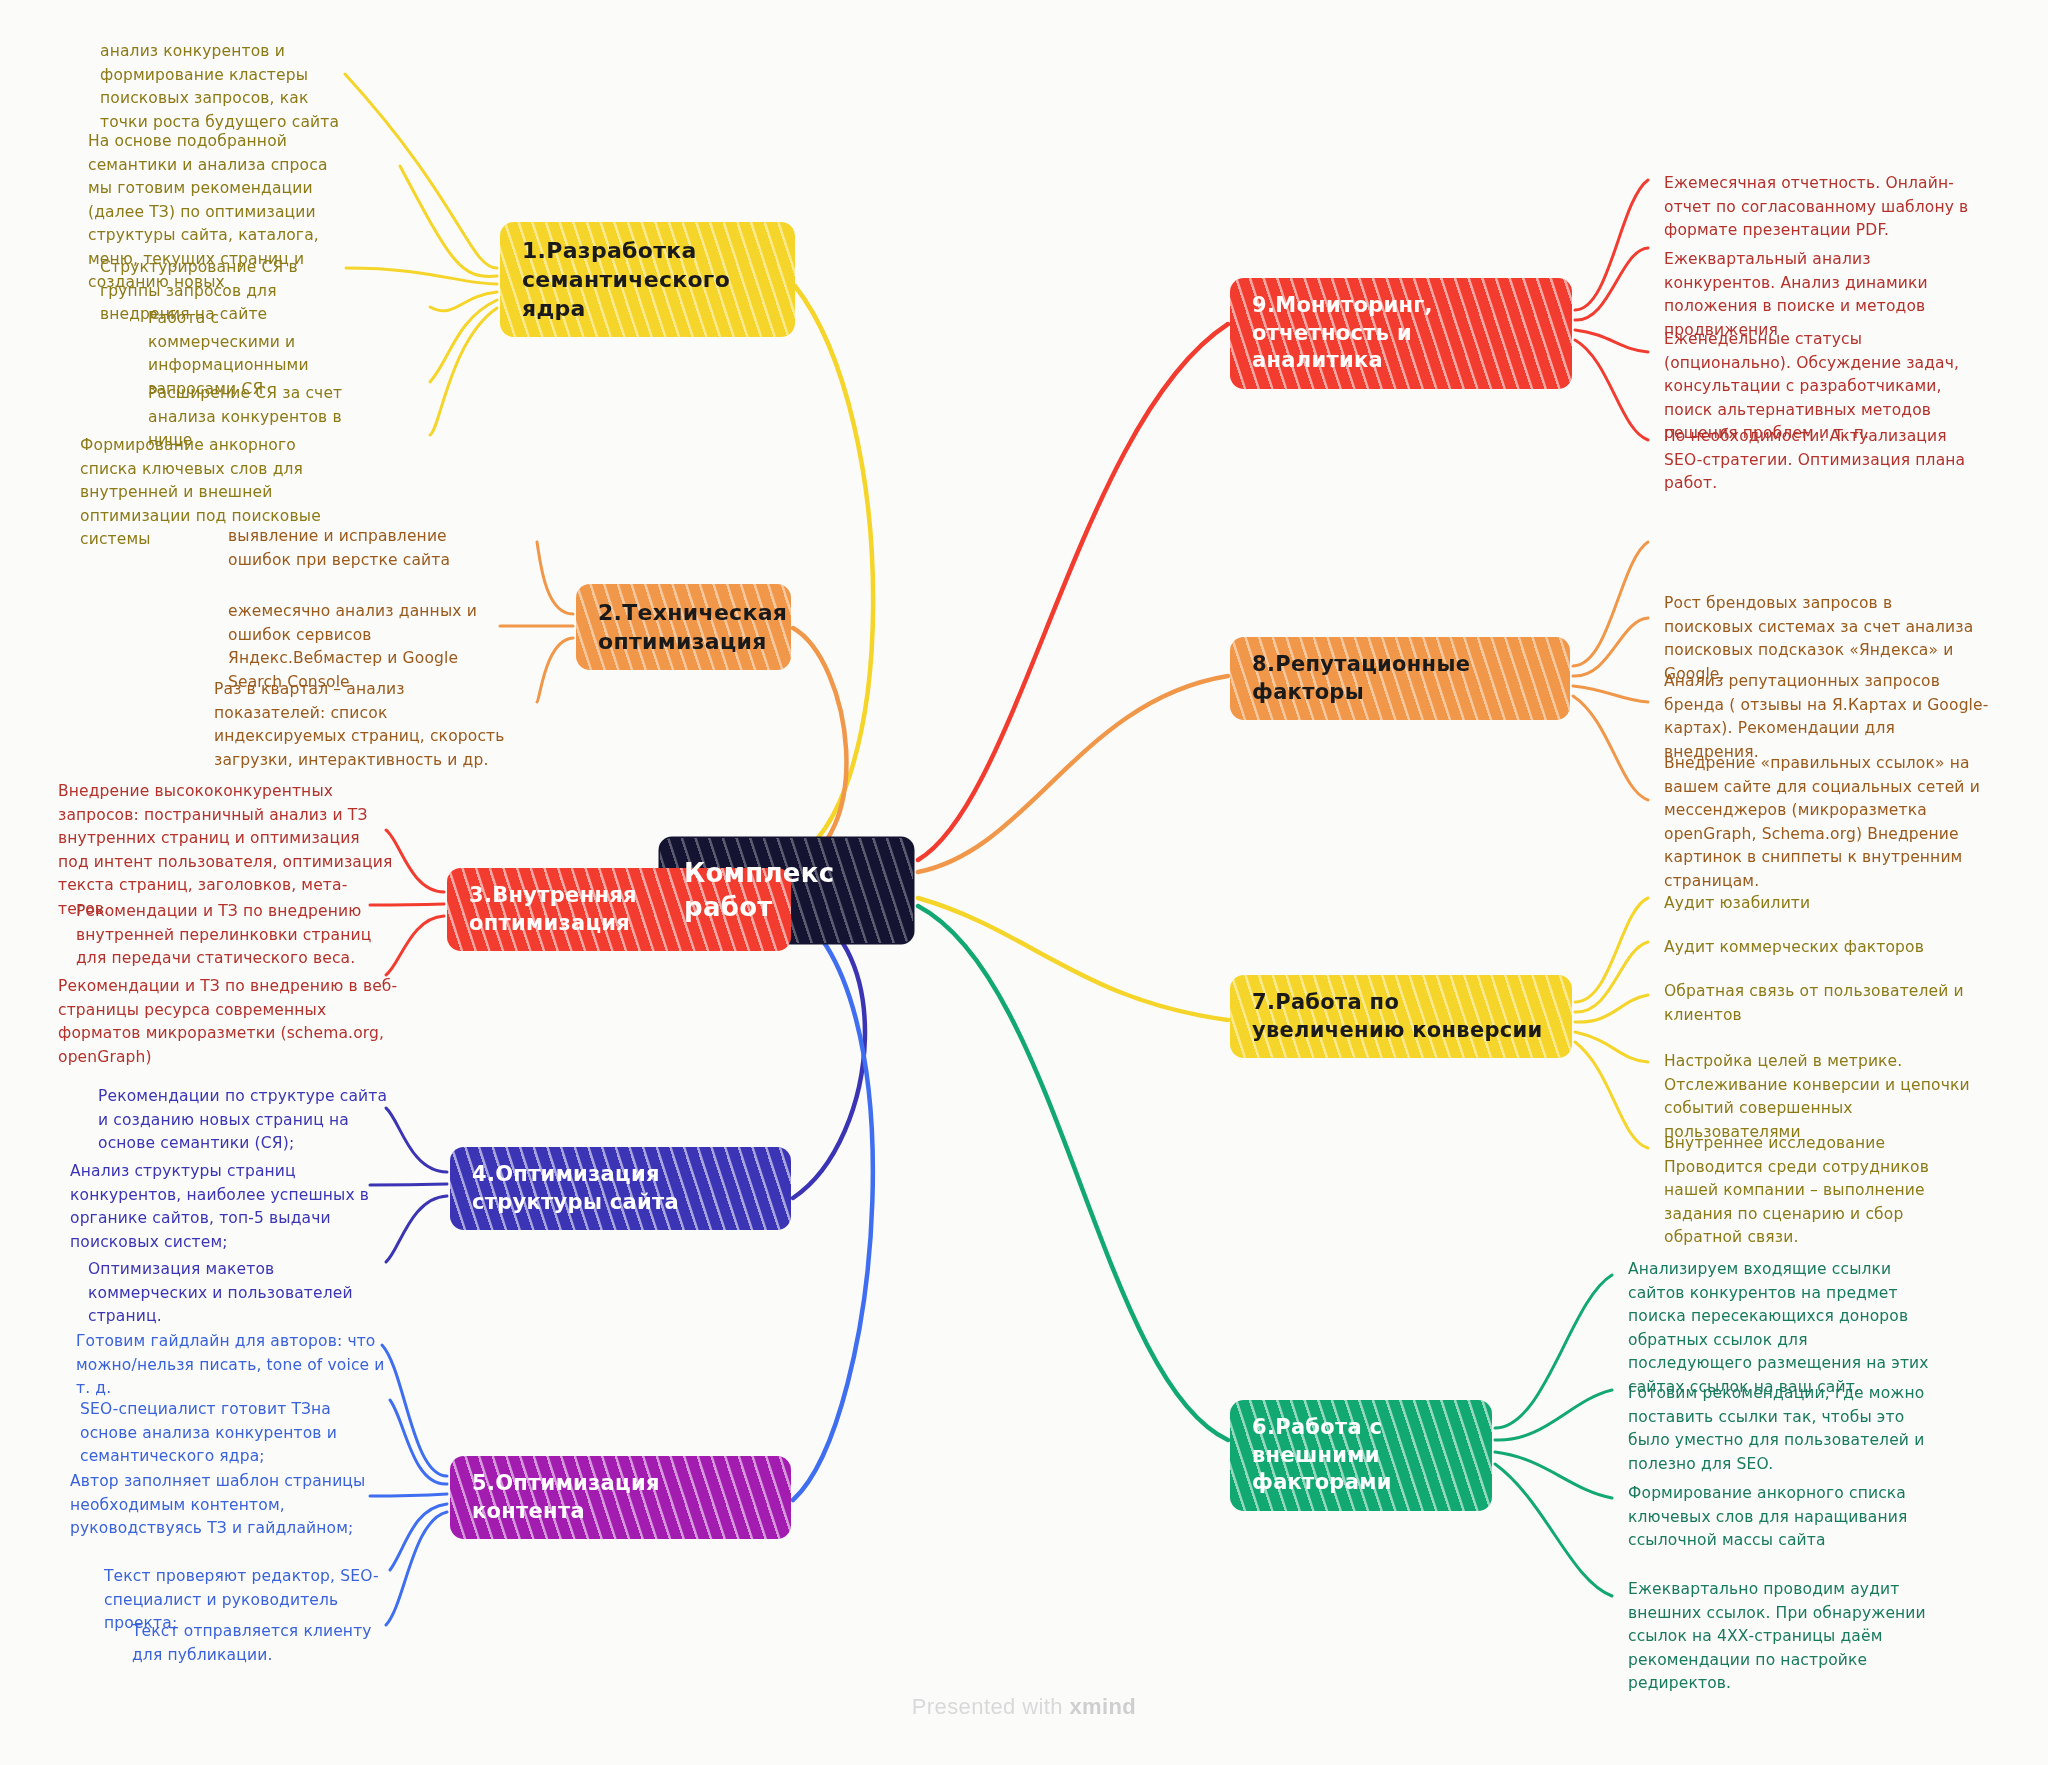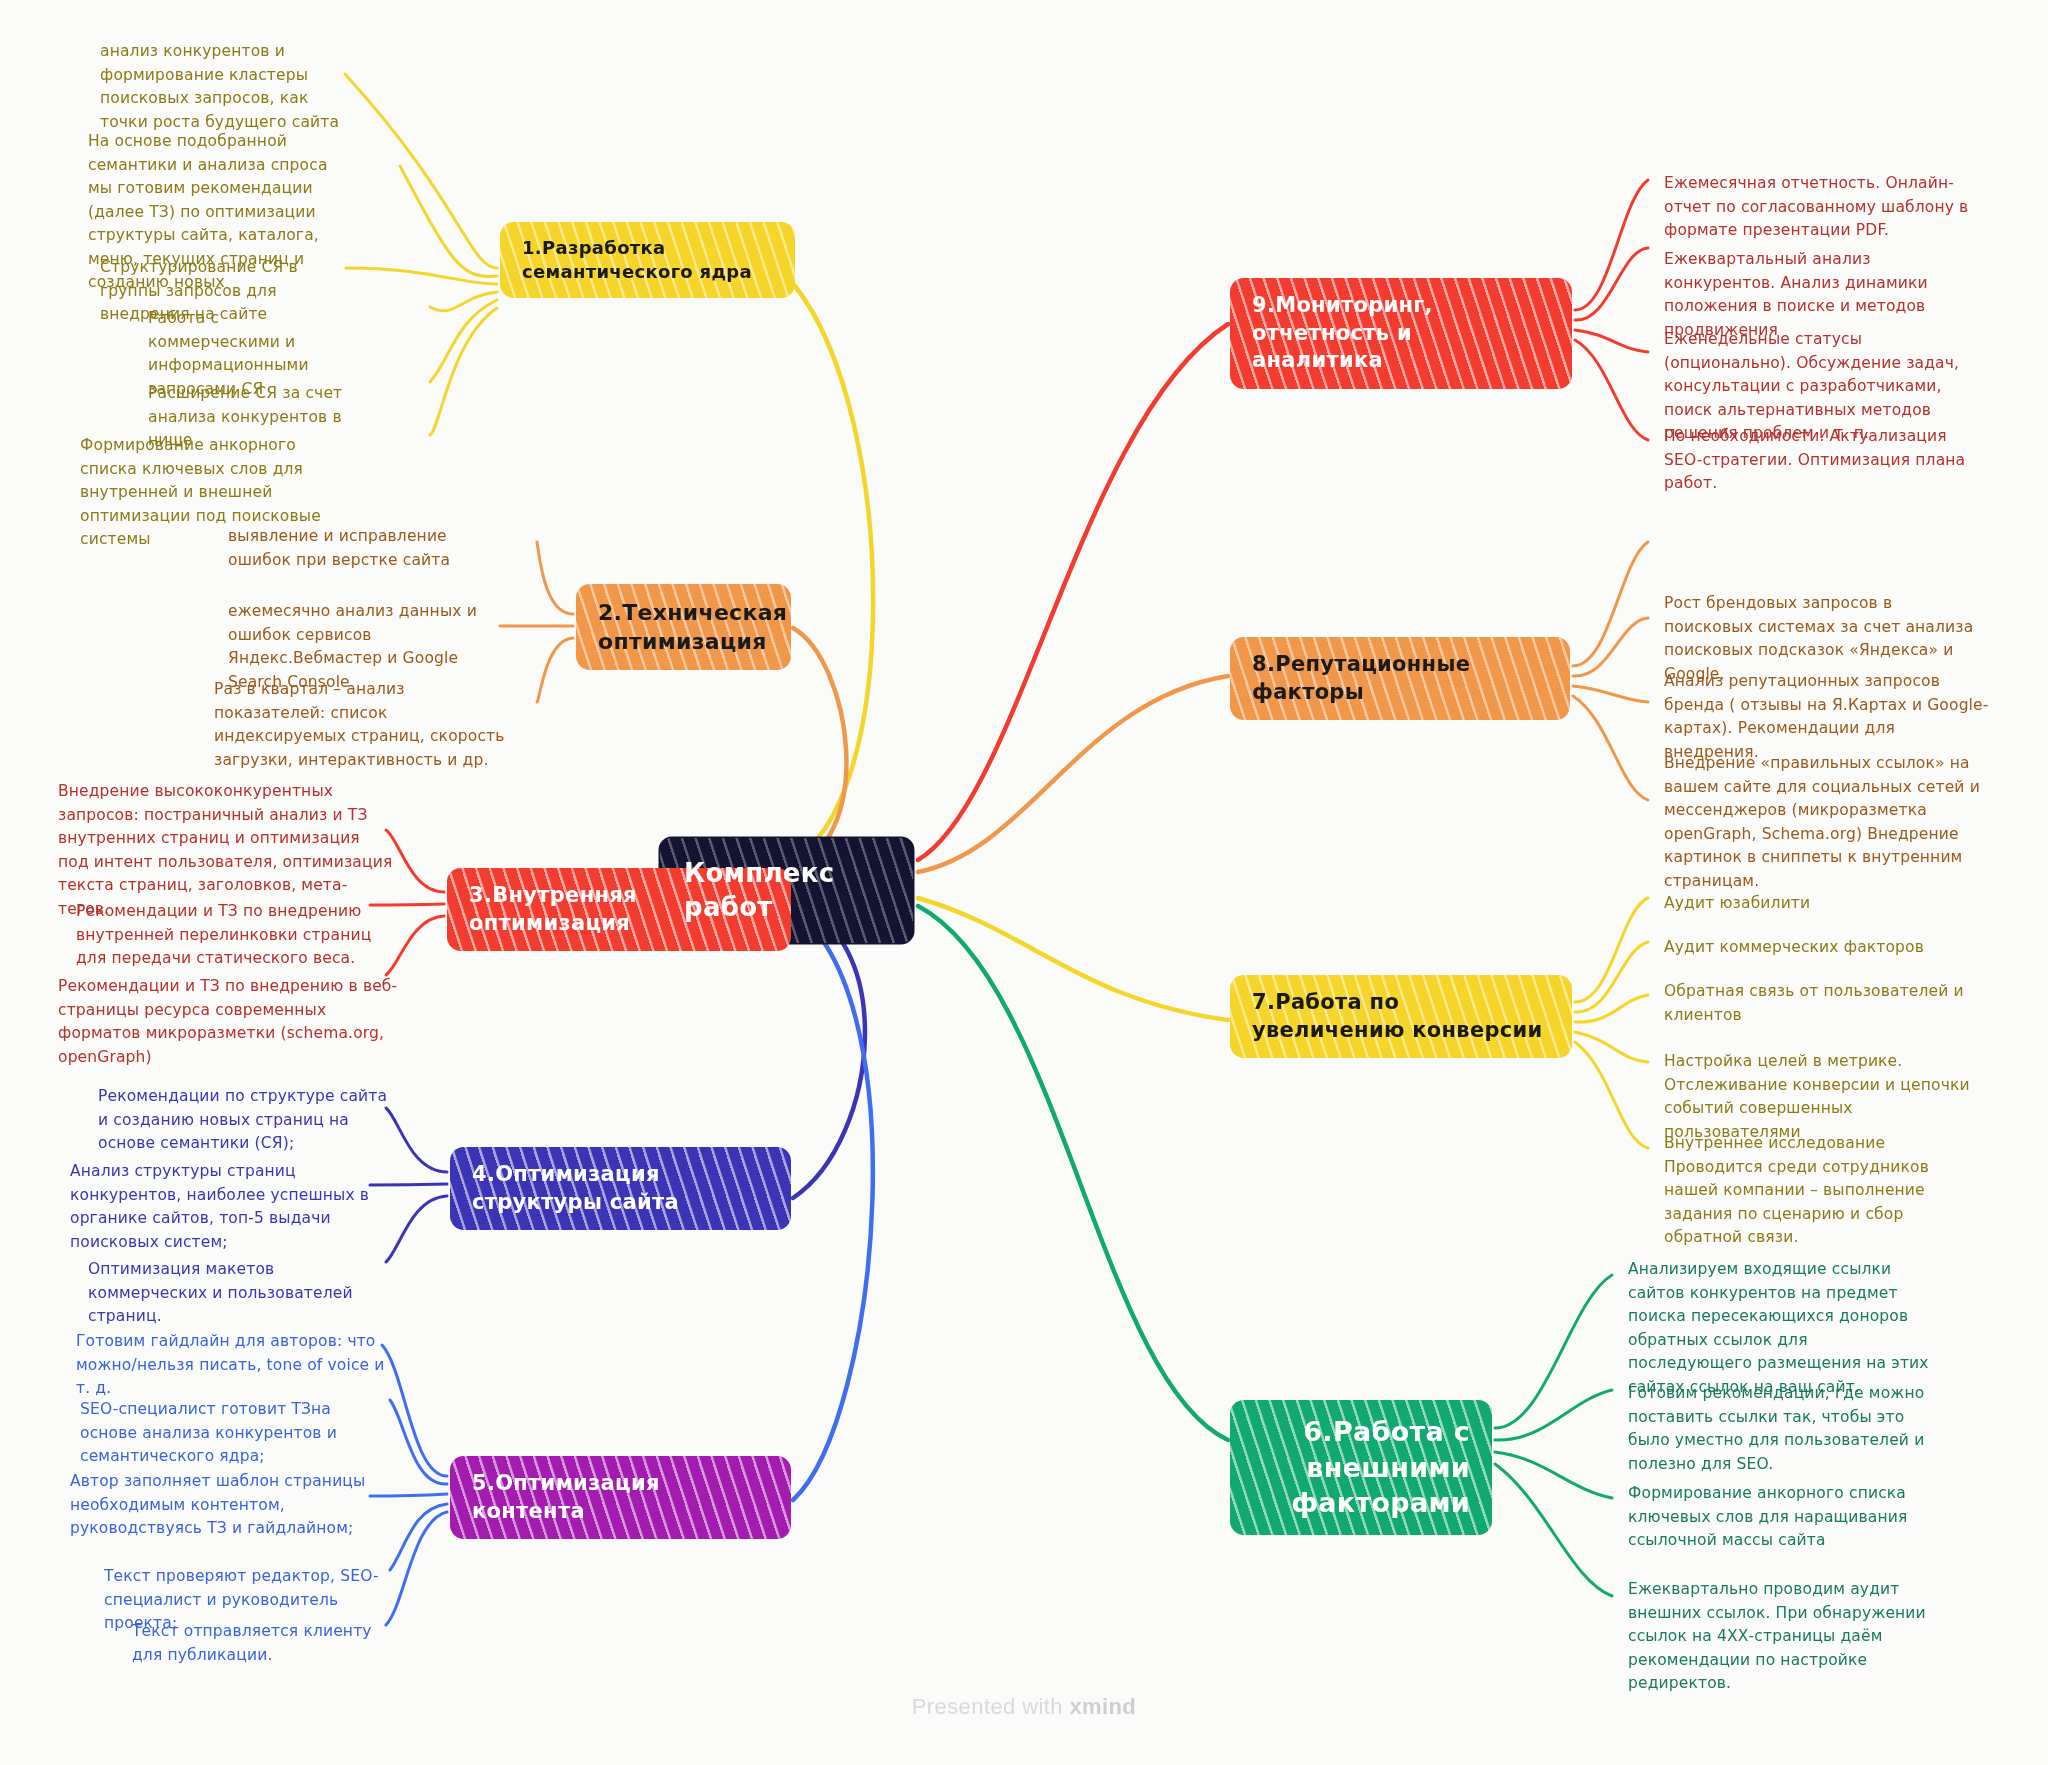--- a/index.html
+++ b/index.html
@@ -44,30 +44,30 @@
   #central .hatch { opacity:.55; }
 
   .n-yellow { background:#f5d52a; color:#1a1a1a; }
   .n-orange { background:#f0974a; color:#1a1a1a; }
   .n-red    { background:#f23c30; color:#ffffff; }
   .n-indigo { background:#3b35b5; color:#ffffff; }
   .n-blue   { background:#a21caf; color:#ffffff; }
   .n-green  { background:#12a871; color:#ffffff; }
   .n-yellow .hatch, .n-orange .hatch { opacity:.85; }
 
-  #node1 { left:500px; top:222px;  width:295px; font-size:18px; }
+  #node1 { left:500px; top:222px;  width:295px; font-size:22px; }
   #node2 { left:576px; top:584px;  width:215px; font-size:22px; }
   #node3 { left:447px; top:868px;  width:344px; font-size:21px; }
   #node4 { left:450px; top:1147px; width:341px; font-size:21px; }
   #node5 { left:450px; top:1456px; width:341px; font-size:21px; }
 
   #node9 { left:1230px; top:278px;  width:342px; font-size:21px; }
   #node8 { left:1230px; top:637px;  width:340px; font-size:21px; }
   #node7 { left:1230px; top:975px;  width:342px; font-size:21px; }
-  #node6 { left:1230px; top:1400px; width:262px; font-size:27px;text-align:right; }
+  #node6 { left:1230px; top:1400px; width:262px; font-size:21px; }
 
   
   .leaf {
     position:absolute;
     font-size:15.5px;
     line-height:1.52;
     letter-spacing:.15px;
     font-family:"DejaVu Sans", sans-serif;
   }
   .c-yellowtxt { color:#8c7a17; }

